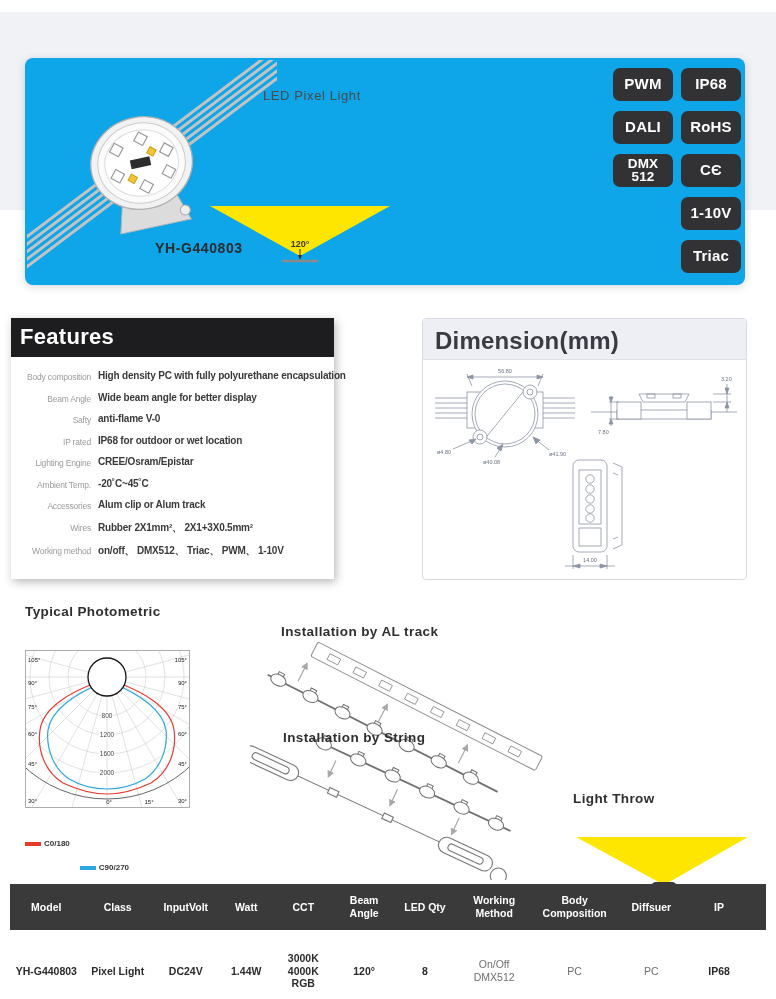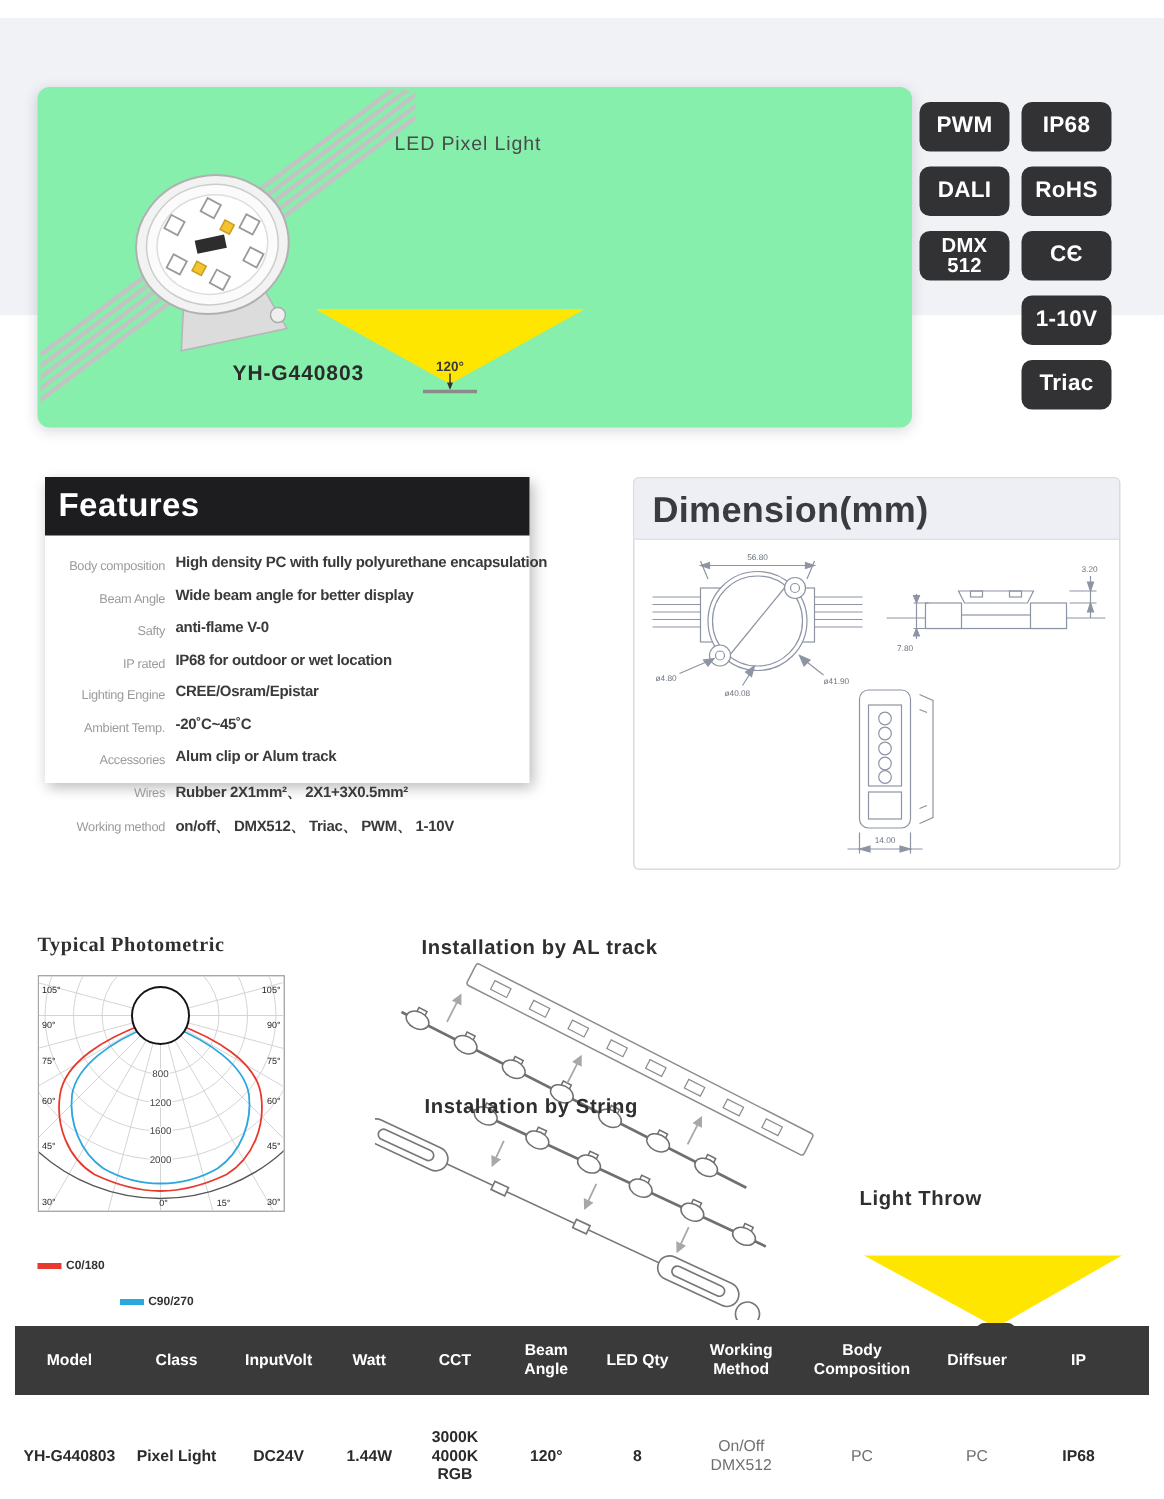--- a/index.html
+++ b/index.html
@@ -1,40 +1,40 @@
 <!DOCTYPE html>
 <html><head>
 <meta charset="utf-8">
 <style>
   html,body{margin:0;padding:0;background:#fff;}
   .page{position:relative;width:776px;height:999px;background:#fff;overflow:hidden;
         font-family:"Liberation Sans",sans-serif;color:#2b2b2b;}
   .band{position:absolute;left:0;top:12px;width:776px;height:198px;background:#f1f2f6;}
 
   
-  .hero{position:absolute;left:25px;top:58px;width:583px;height:227px;background:#86efac;
+  .hero{position:absolute;left:25px;top:58px;width:720px;height:227px;background:#0ea5e9;
         border-radius:8px;box-shadow:0 2px 9px rgba(40,45,70,.18);}
   .hero-label{position:absolute;left:238px;top:30px;font-size:13px;color:#4a4a4a;letter-spacing:.6px;}
   .hero-model{position:absolute;left:130px;top:182px;font-size:14px;font-weight:bold;color:#2b2b2b;letter-spacing:.6px;}
   .cone{position:absolute;left:185px;top:146px;}
   .prod{position:absolute;left:2px;top:2px;}
 
   .badges{position:absolute;left:588px;top:10px;display:grid;grid-template-columns:60px 60px;
           grid-auto-rows:33px;column-gap:8px;row-gap:10px;}
   .badge{background:#323234;border-radius:7px;color:#fff;font-weight:bold;font-size:15px;
          display:flex;align-items:center;justify-content:center;text-align:center;
          white-space:pre-line;line-height:.95;letter-spacing:.2px;}
   .badge.small{font-size:13.5px;}
   .p1{grid-column:1;grid-row:1}.p2{grid-column:2;grid-row:1}
   .p3{grid-column:1;grid-row:2}.p4{grid-column:2;grid-row:2}
   .p5{grid-column:1;grid-row:3}.p6{grid-column:2;grid-row:3}
   .p7{grid-column:2;grid-row:4}.p8{grid-column:2;grid-row:5}
 
   
-  .features{position:absolute;left:30px;top:318px;width:323px;height:204px;background:#fff;
+  .features{position:absolute;left:11px;top:318px;width:323px;height:261px;background:#fff;
             box-shadow:2px 3px 9px rgba(0,0,0,.28);}
   .features-head{height:39px;background:#1d1d1f;}
   .features-head span{display:inline-block;padding:6px 0 0 9px;color:#fff;font-weight:bold;font-size:22px;letter-spacing:.3px;}
   .features-body{padding:13px 4px 0 4px;}
   .frow{display:flex;margin-bottom:9.5px;}
   .flabel{flex:0 0 76px;text-align:right;font-size:8.5px;color:#9b9b9b;padding-right:7px;padding-top:2px;letter-spacing:-.2px;}
   .fvalue{font-size:10px;font-weight:bold;color:#3a3a3a;white-space:nowrap;letter-spacing:-.2px;}
 
   
   .dim{position:absolute;left:422px;top:318px;width:325px;height:262px;background:#fff;
@@ -252,21 +252,21 @@
       <text class="dtext" x="82" y="13" text-anchor="middle">56.80</text>
       <text class="dtext" x="14" y="94">ø4.80</text>
       <text class="dtext" x="60" y="104">ø40.08</text>
       <text class="dtext" x="126" y="96">ø41.90</text>
       <text class="dtext" x="298" y="21">3.20</text>
       <text class="dtext" x="175" y="74">7.80</text>
       <text class="dtext" x="167" y="202" text-anchor="middle">14.00</text>
     </svg>
   </div>
 
-  <div class="sec-title" style="left:25px;top:622px;font-family:Liberation Serif, serif;">Typical Photometric</div>
+  <div class="sec-title" style="left:25px;top:604px;">Typical Photometric</div>
 
   <svg style="position:absolute;left:25px;top:650px;" width="165" height="158" viewBox="0 0 165 158">
     <defs>
         <clipPath id="pclip">
           <rect x="1" y="1" width="163" height="156"></rect>
         </clipPath>
       </defs>
     <rect x="0.5" y="0.5" width="164" height="157" fill="#fff" stroke="#9a9a9a" stroke-width="0.8"></rect>
     <g clip-path="url(#pclip)">
       <g stroke="#cfcfcf" stroke-width="0.6" fill="none">

